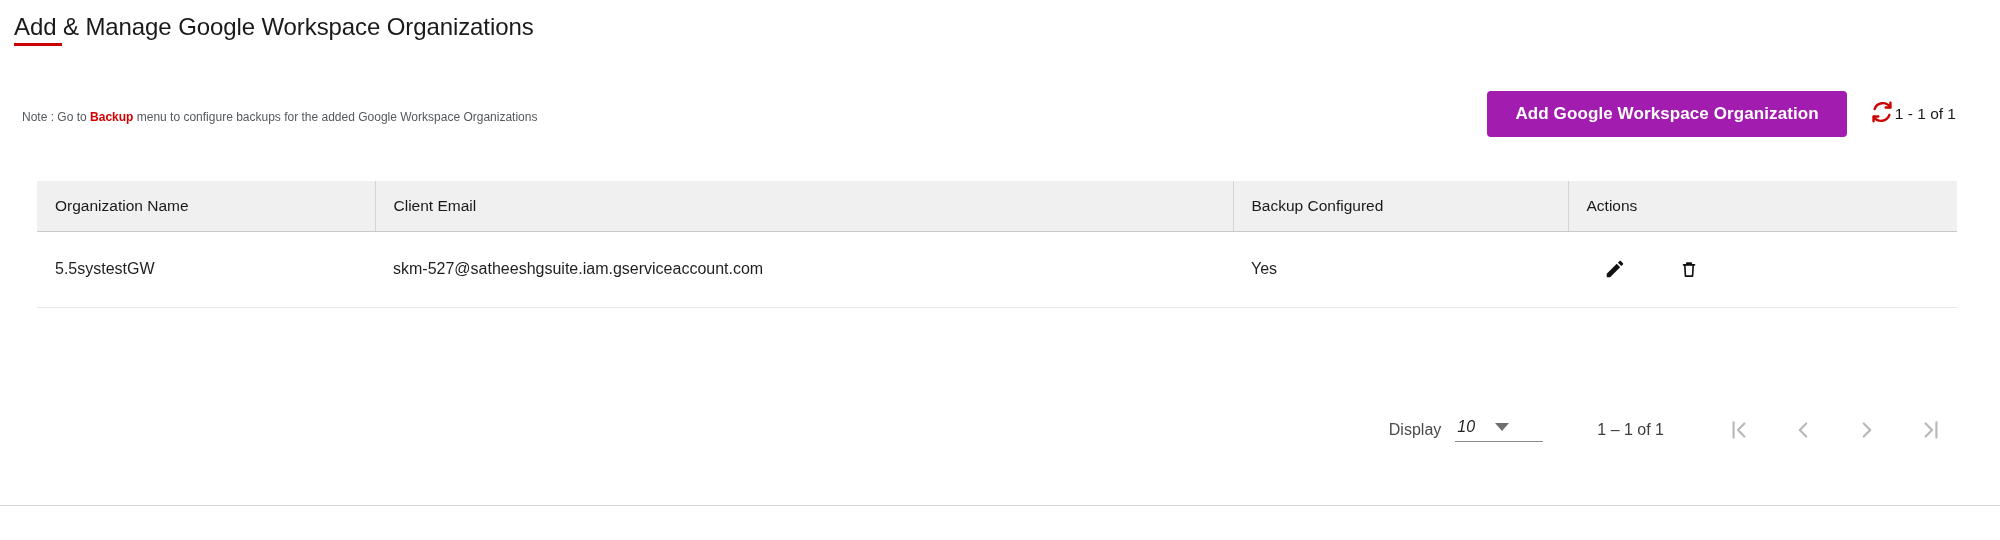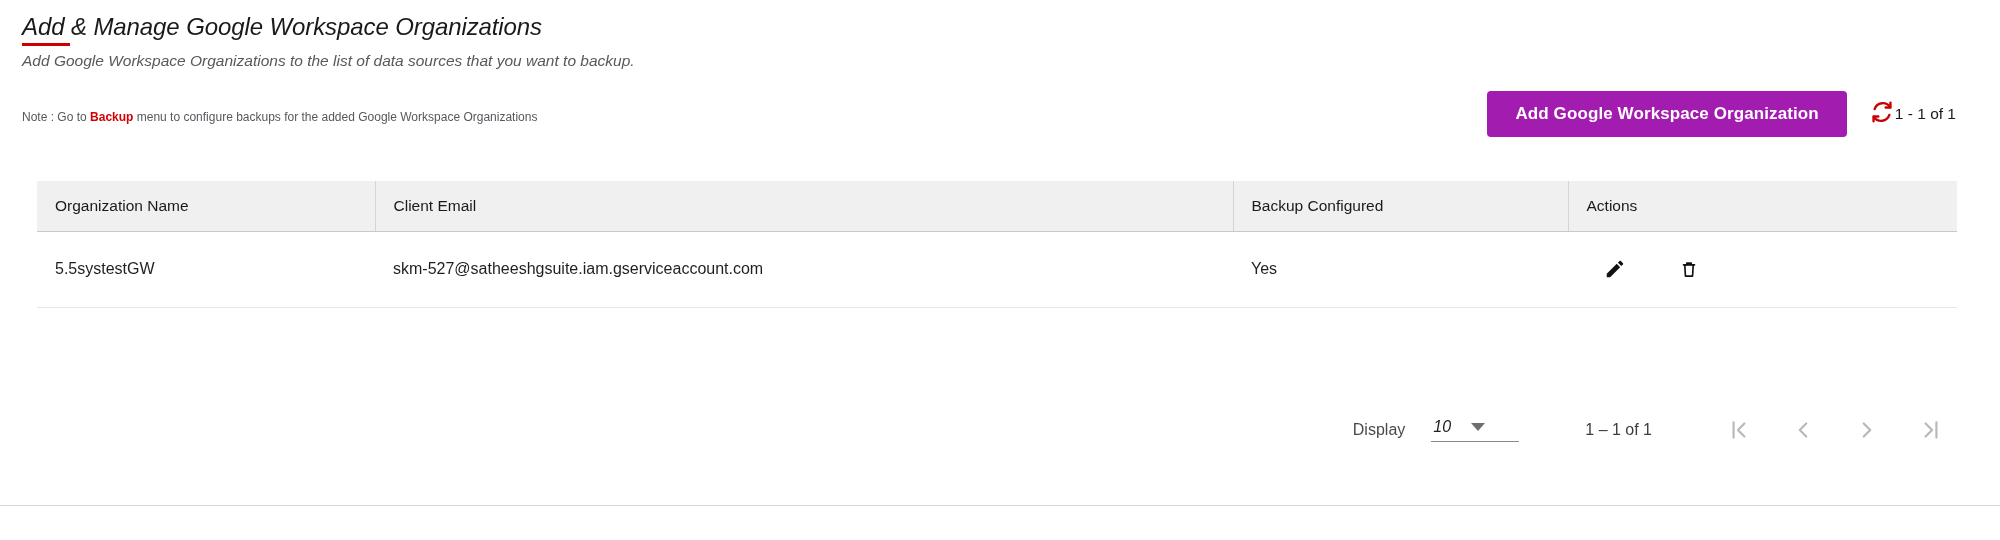--- a/index.html
+++ b/index.html
@@ -12,23 +12,22 @@
     height: 540px;
     font-family: "Liberation Sans", sans-serif;
     color: #222222;
     overflow: hidden;
     position: relative;
   }
 
   
   .page-header {
     position: absolute;
-    left: 22px;
+    left: 14px;
     top: 14px;
-    font-style: italic;
   }
   .page-title {
     font-size: 24px;
     font-weight: 400;
     color: #1a1a1a;
     line-height: 1.1;
     margin: 0;
     white-space: nowrap;
     letter-spacing: -0.1px;
   }
@@ -160,21 +159,20 @@
   }
 
   
   .paginator {
     position: absolute;
     right: 52px;
     top: 408px;
     display: flex;
     align-items: center;
     height: 44px;
-    gap: 12px;
   }
   .display-label {
     font-size: 16px;
     color: #4a4a4a;
     margin-right: 14px;
   }
   .page-size-select {
     position: relative;
     display: flex;
     align-items: center;
@@ -229,21 +227,20 @@
     height: 1px;
     background: #d8d8d8;
   }
 </style>
 </head>
 <body>
 
 <div class="page-header">
   <div class="page-title">Add &amp; Manage Google Workspace Organizations</div>
   <div class="title-accent"></div>
-  <div class="page-subtitle">Add Google Workspace Organizations to the list of data sources that you want to backup.</div>
 </div>
 
 <div class="note-line"><span>Note : Go to </span><span class="note-highlight">Backup</span><span> menu to configure backups for the added Google Workspace Organizations</span></div>
 
 <div class="top-actions">
   <button class="add-btn">Add Google Workspace Organization</button>
 
   <span class="refresh-wrap">
     <span>
       <svg width="26" height="26" viewBox="0 0 24 24" fill="none" stroke="#cc0000" stroke-width="2.2" stroke-linecap="round" stroke-linejoin="round">

